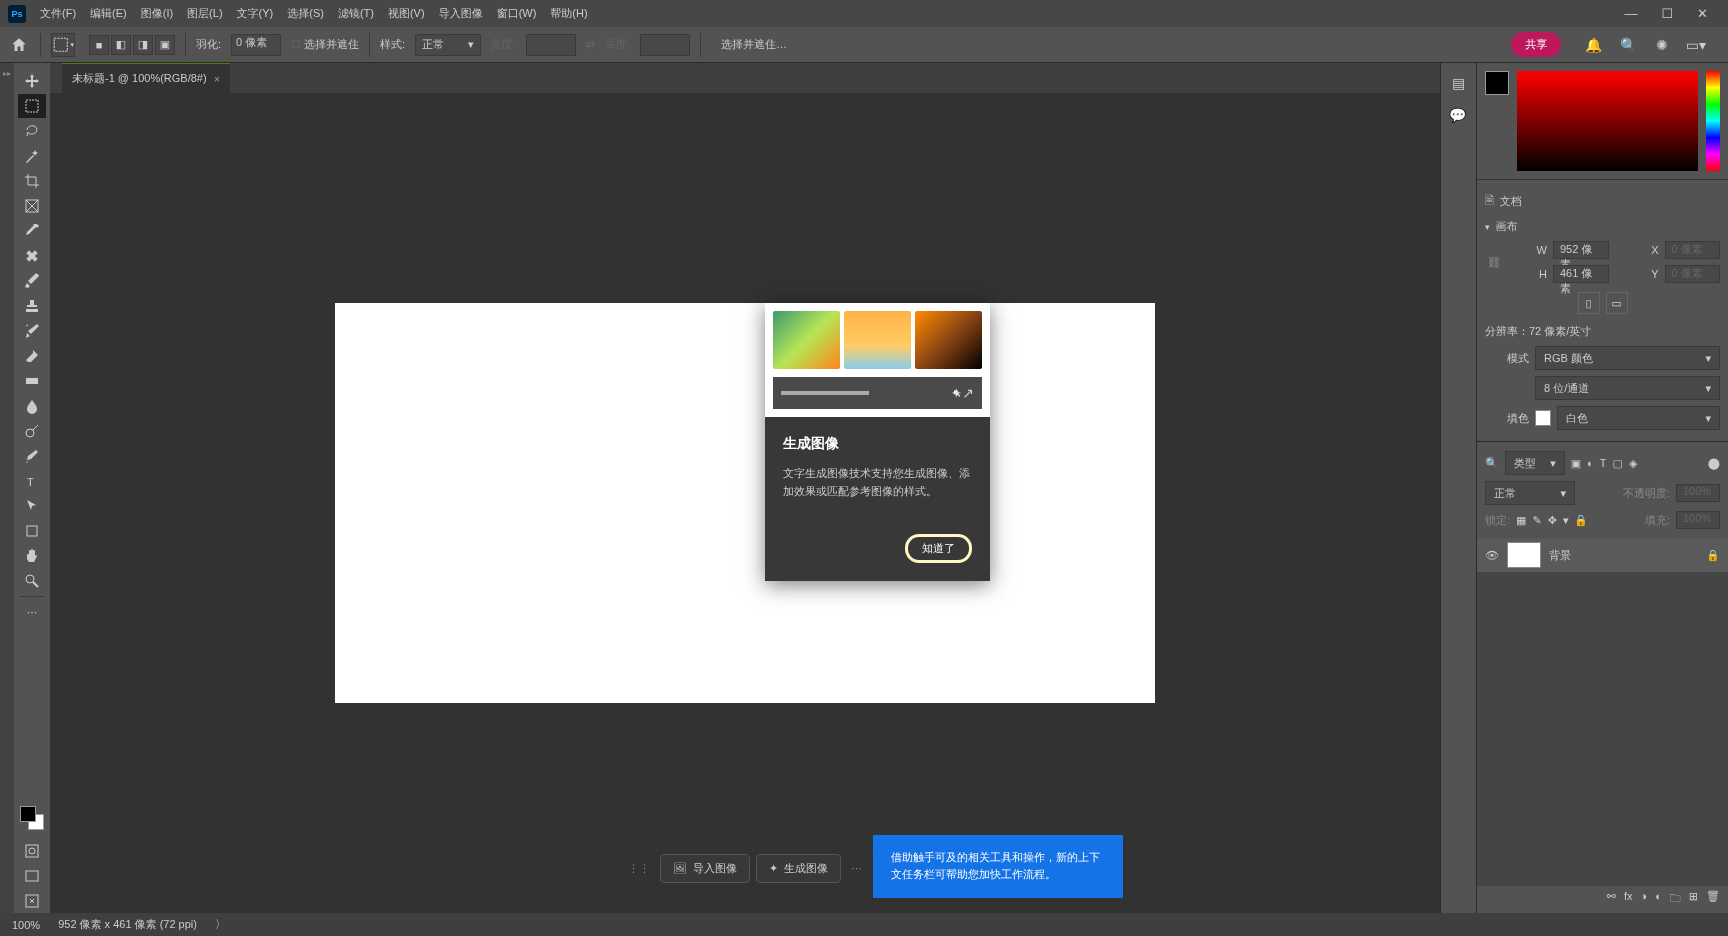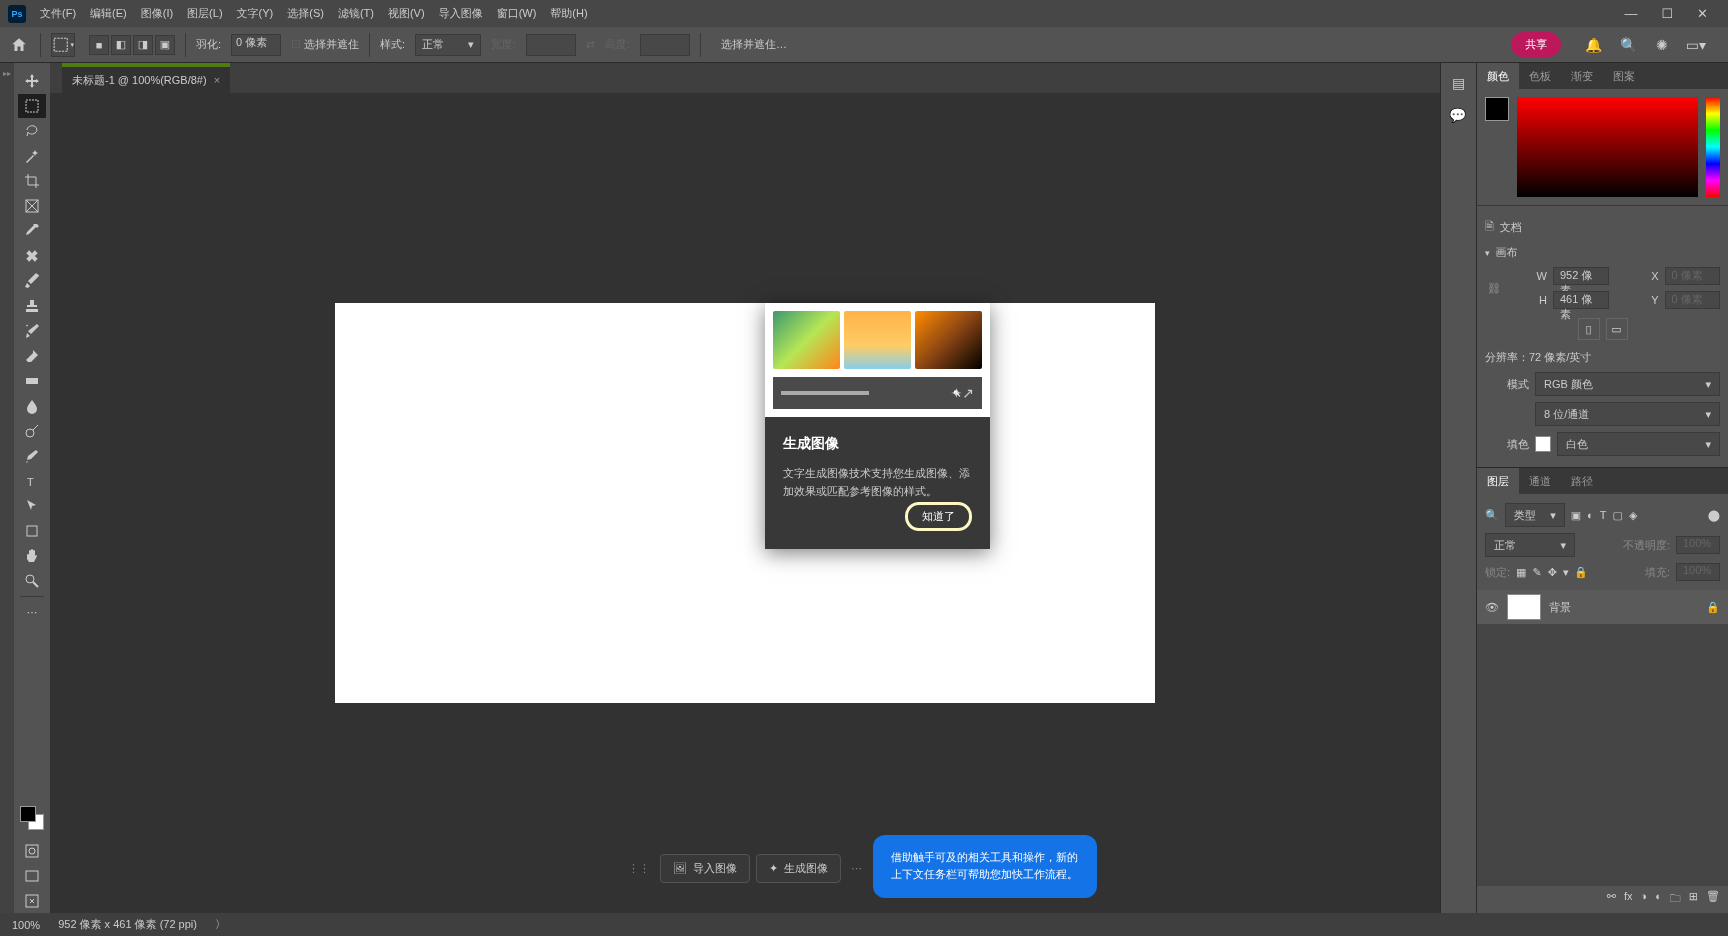--- a/index.html
+++ b/index.html
@@ -23,41 +23,41 @@
 .toolbox{width:36px;background:#535353;display:flex;flex-direction:column;align-items:center;padding-top:6px;gap:1px}
 .tool{width:28px;height:24px;display:flex;align-items:center;justify-content:center;cursor:pointer;position:relative}
 .tool.active{background:#1f1f1f}
 .tool svg{width:16px;height:16px}
 .tool-sep{width:24px;height:1px;background:#3a3a3a;margin:2px 0}
 .color-swatch{width:24px;height:24px;position:relative;margin-top:auto;margin-bottom:8px}
 .color-swatch .fg{width:16px;height:16px;background:#000;border:1px solid #999;position:absolute;top:0;left:0;z-index:2}
 .color-swatch .bg{width:16px;height:16px;background:#fff;border:1px solid #999;position:absolute;bottom:0;right:0}
 .center{flex:1;display:flex;flex-direction:column;background:#323232;position:relative}
 .tabbar{height:30px;background:#3f3f3f;display:flex;align-items:center;padding:0 12px}
-.doc-tab{display:flex;align-items:center;gap:7px;padding:0 10px;height:100%;background:#323232;border-top:4px solid #4d7c0f}
+.doc-tab{display:flex;align-items:center;gap:7px;padding:0 10px;height:100%;background:#323232;border-top:1px solid #4d7c0f}
 .doc-tab .close{color:#999;cursor:pointer}
 .canvas-area{flex:1;display:flex;align-items:center;justify-content:center;position:relative}
 .canvas{width:820px;height:400px;background:#fff;position:relative}
 .popup{position:absolute;left:430px;top:0;width:225px;background:#fff;box-shadow:0 4px 20px rgba(0,0,0,.5)}
 .popup-thumbs{display:flex;gap:4px;padding:8px;background:#fff}
 .thumb{width:67px;height:58px;border-radius:2px}
 .t1{background:linear-gradient(135deg,#3d9970,#b5e655,#ff851b)}
 .t2{background:linear-gradient(180deg,#ffb347 0%,#ffcc66 60%,#87ceeb 100%)}
 .t3{background:linear-gradient(135deg,#ff8c00,#8b4513,#000)}
 .popup-input{margin:0 8px 8px;background:#4a4a4a;height:32px;display:flex;align-items:center;padding:0 8px;justify-content:space-between}
 .popup-input .bar{width:88px;height:4px;background:#aaa}
 .popup-input .ico{color:#ccc;font-size:14px;position:relative}
 .popup-dark{background:#383838;padding:18px}
 .popup-title{font-size:14px;color:#fff;font-weight:bold;margin-bottom:12px}
-.popup-body{color:#ccc;line-height:1.6;margin-bottom:2px}
+.popup-body{color:#ccc;line-height:1.6;margin-bottom:34px}
 .popup-ok{float:right;border:3px solid #fef9c3;border-radius:14px;padding:4px 14px;color:#fff;cursor:pointer}
 .context-bar{position:absolute;bottom:30px;left:50%;transform:translateX(-50%);display:flex;align-items:center;gap:6px}
 .ctx-btn{background:#383838;border:1px solid #555;padding:6px 12px;color:#ccc;border-radius:4px;display:flex;align-items:center;gap:6px;cursor:pointer}
 .ctx-grip{color:#888;padding:0 4px}
-.blue-tip{position:absolute;bottom:15px;left:calc(50% + 128px);background:#1473e6;color:#fff;padding:14px 18px;width:224px;line-height:1.6;border-radius:12px}
+.blue-tip{position:absolute;bottom:15px;left:calc(50% + 128px);background:#1473e6;color:#fff;padding:14px 18px;width:250px;line-height:1.6;border-radius:0}
 .blue-tip::before{content:"";position:absolute;left:-6px;top:16px;border:6px solid transparent;border-right-color:#1473e6}
 .right-panels{width:252px;background:#535353;display:flex;flex-direction:column;border-left:1px solid #2a2a2a}
 .panel-collapsed{width:36px;background:#535353;border-left:1px solid #2a2a2a;display:flex;flex-direction:column;align-items:center;padding-top:12px;gap:16px}
 .right-wrap{display:flex}
 .panel-collapsed span{cursor:pointer;font-size:14px}
 .panel-tabs{display:flex;background:#383838;height:26px;align-items:center}
 .panel-tab{padding:0 10px;height:100%;display:flex;align-items:center;cursor:pointer;color:#999}
 .panel-tab.active{background:#535353;color:#fff}
 .panel-body{padding:8px;background:#535353}
 .color-panel{display:flex;gap:8px;height:100px}
@@ -336,26 +336,20 @@
       <div class="blue-tip">借助触手可及的相关工具和操作，新的上下文任务栏可帮助您加快工作流程。</div>
     </div>
   </div>
 
   <div class="right-wrap">
     <div class="panel-collapsed">
       <span>▤</span>
       <span>💬</span>
     </div>
     <div class="right-panels">
-      <div class="panel-tabs">
-        <div class="panel-tab active">颜色</div>
-        <div class="panel-tab">色板</div>
-        <div class="panel-tab">渐变</div>
-        <div class="panel-tab">图案</div>
-      </div>
       <div class="panel-body">
         <div class="color-panel">
           <div>
               <div class="color-sq"></div>
             </div>
           <div class="color-picker"></div>
           <div class="hue-strip"></div>
         </div>
       </div>
 
@@ -410,25 +404,20 @@
               <span style="width:16px;height:16px;background:#fff;border:1px solid #888"></span>
               <div class="prop-select">
                 <span>白色</span>
                 <span>▾</span>
               </div>
             </div>
         </div>
       </div>
 
       <div class="layers-panel">
-        <div class="panel-tabs">
-          <div class="panel-tab active">图层</div>
-          <div class="panel-tab">通道</div>
-          <div class="panel-tab">路径</div>
-        </div>
         <div class="panel-body" style="padding:6px 8px">
           <div class="prop-row">
               <span>🔍</span>
               <div class="prop-select" style="flex:0 0 60px">
                 <span>类型</span>
                 <span>▾</span>
               </div>
               <span>▣</span>
               <span>◐</span>
               <span>T</span>

